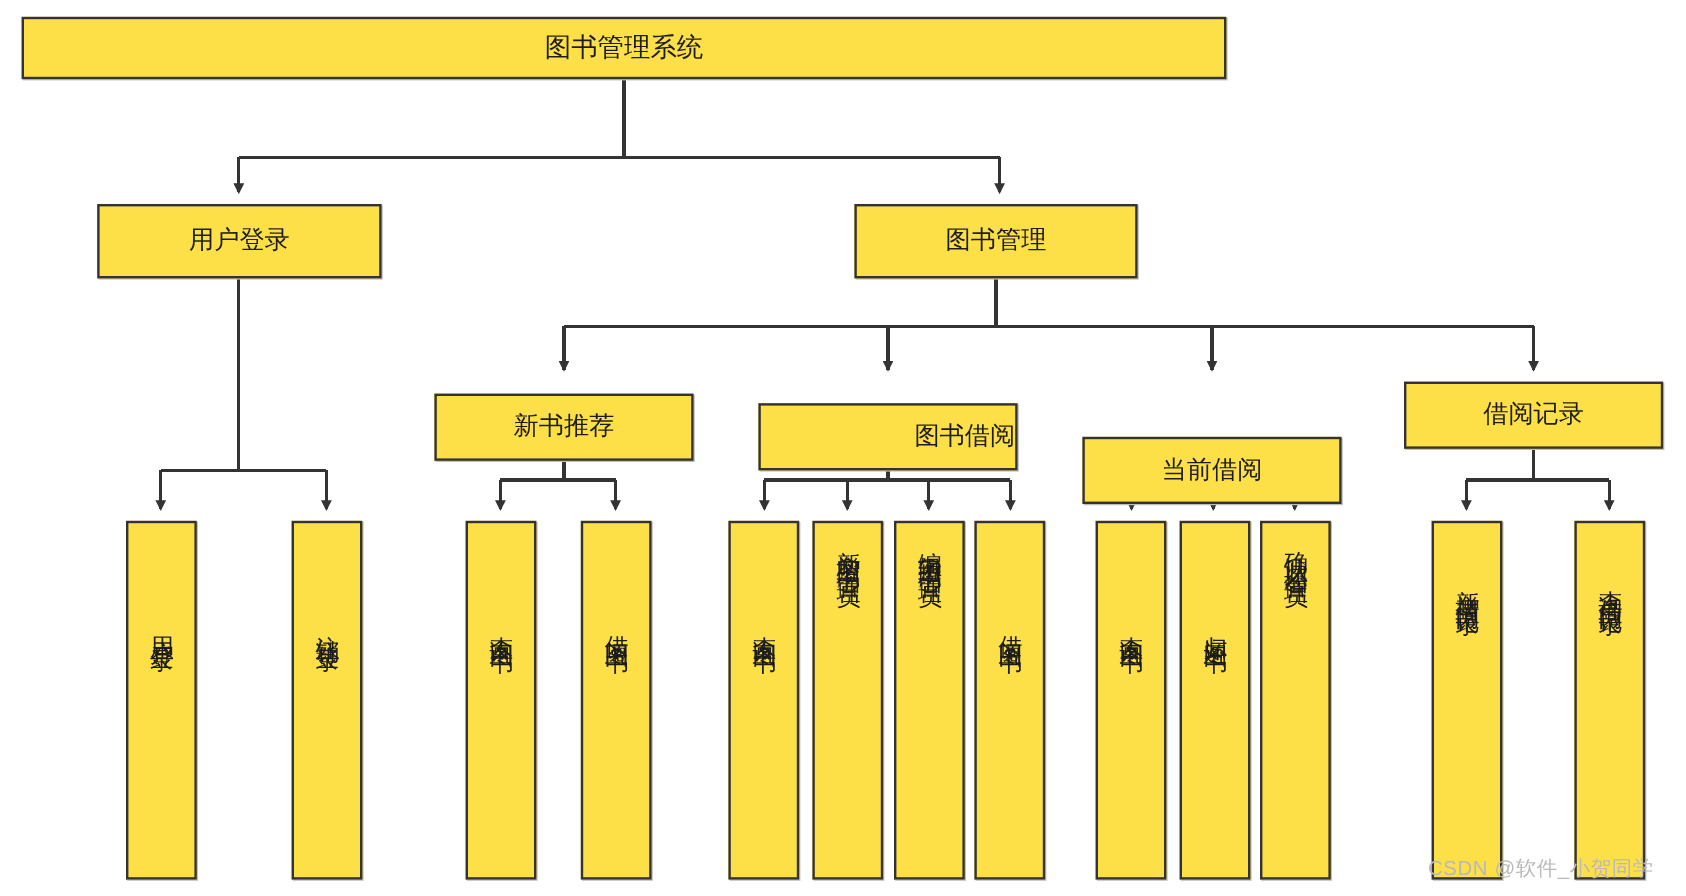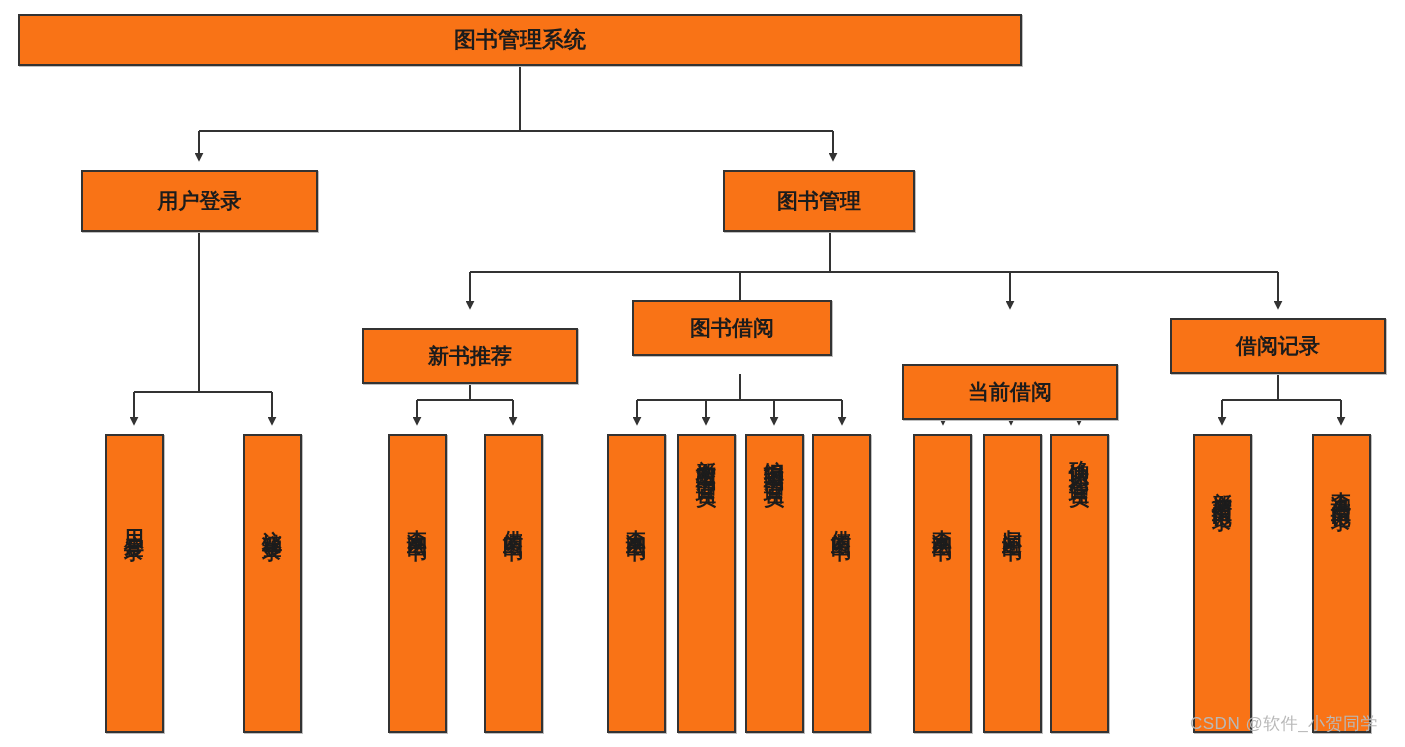--- a/index.html
+++ b/index.html
@@ -22,28 +22,27 @@
     position: absolute;
     left: 0;
     top: 0;
     width: 1405px;
     height: 747px;
     pointer-events: none;
   }
   .node {
     position: absolute;
     box-sizing: border-box;
-    background: #f97316;
+    background: #fde047;
     border: 2px solid #333333;
     box-shadow: 1px 1px 0 #bfbfbf;
     display: flex;
     align-items: center;
     justify-content: center;
     color: #1c1c1c;
-    font-weight: bold;
   }
   .node-label {
     display: block;
     text-align: center;
     line-height: 1.18;
     white-space: nowrap;
   }
   
   .node.h .node-label {
     font-size: 21px;
@@ -129,28 +128,28 @@
     </g>
   </svg>
 
   <div class="node h root" style="left:18px; top:14px; width:1004px; height:52px;">
     <span class="node-label">图书管理系统</span>
   </div>
 
   <div class="node h" style="left:81px; top:170px; width:237px; height:62px;">
     <span class="node-label">用户登录</span>
   </div>
-  <div class="node h" style="left:712px; top:170px; width:192px; height:62px;margin-left:11px;">
+  <div class="node h" style="left:712px; top:170px; width:236px; height:62px;">
     <span class="node-label">图书管理</span>
   </div>
 
   <div class="node h" style="left:362px; top:328px; width:216px; height:56px;">
     <span class="node-label">新书推荐</span>
   </div>
-  <div class="node h" style="left:632px; top:300px; width:200px; height:56px;">
+  <div class="node h" style="left:632px; top:336px; width:216px; height:56px;justify-content:flex-end;">
     <span class="node-label">图书借阅</span>
   </div>
   <div class="node h" style="left:902px; top:318px; width:216px; height:56px;margin-top:46px;">
     <span class="node-label">当前借阅</span>
   </div>
   <div class="node h" style="left:1170px; top:318px; width:216px; height:56px;">
     <span class="node-label">借阅记录</span>
   </div>
 
   <div class="node v" style="left:105px; top:434px; width:59px; height:299px; padding-top:78px;">

